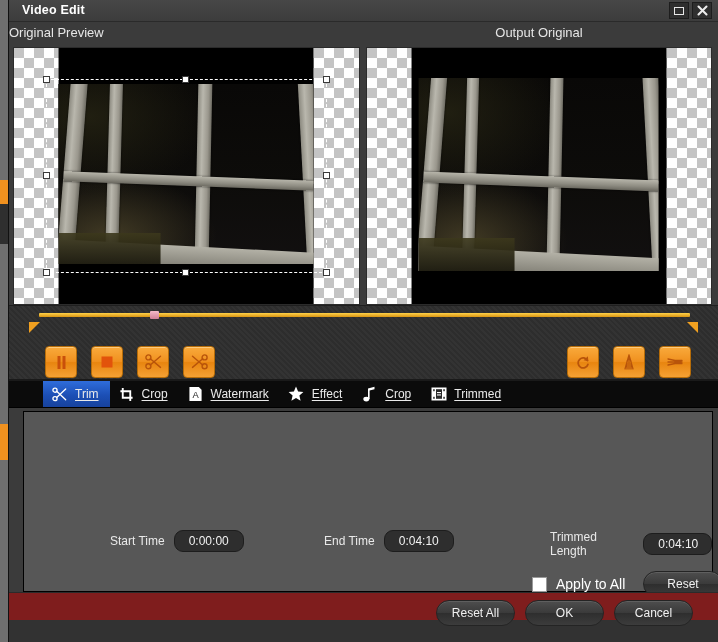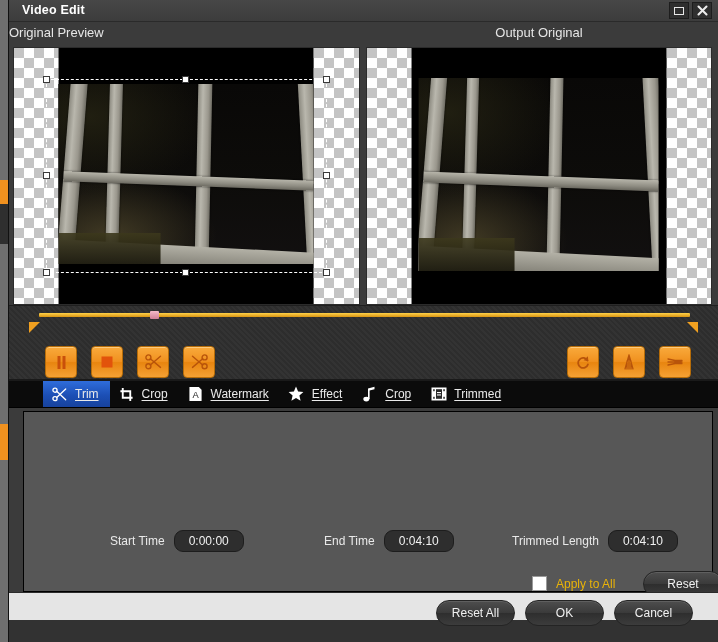--- a/index.html
+++ b/index.html
@@ -229,50 +229,50 @@
     border: 1px solid #1d1d1d;
     border-radius: 9px;
     color: #f2f2f2;
     font-size: 12px;
     padding: 3px 14px;
     min-width: 62px;
     text-align: center;
   }
   #grp-start  { left: 86px;  top: 118px; }
   #grp-end    { left: 300px; top: 118px; }
-  #grp-len    { left: 488px; top: 118px; }
+  #grp-len    { left: 526px; top: 118px; }
 
   #apply-row {
     position: absolute; left: 508px; top: 164px;
     display: flex; align-items: center; gap: 9px;
   }
   #apply-check {
     width: 15px; height: 15px;
     background: #ffffff;
     border: 1px solid #9a9a9a;
     cursor: pointer;
   }
-  #apply-label { font-size: 12px; color: #eab308; }
+  #apply-label { font-size: 14px; color: #ffffff; }
   .pill-btn {
     background: linear-gradient(180deg,#4e4e4e 0%,#3a3a3a 50%,#2e2e2e 51%,#3c3c3c 100%);
     border: 1px solid #242424;
     border-radius: 13px;
     color: #f0f0f0; font-size: 12px;
     padding: 5px 0;
     width: 80px; text-align: center;
     cursor: pointer;
     box-shadow: inset 0 1px 0 rgba(255,255,255,.10);
   }
   #reset-btn { position: absolute; left: 619px; top: 159px; width: 80px; }
 
   
   #footer {
     flex: 0 0 50px;
     position: relative;
-    background: #e5e5e5;
+    background: #7f1d1d;
     border-top: 1px solid #2b2b2b;
   }
   #footer-lower {
     position:absolute; left:0; right:0; bottom:0; height:22px;
     background:#323232;
   }
   .footer-btn {
     position: absolute; top: 7px;
     width: 79px;
   }

